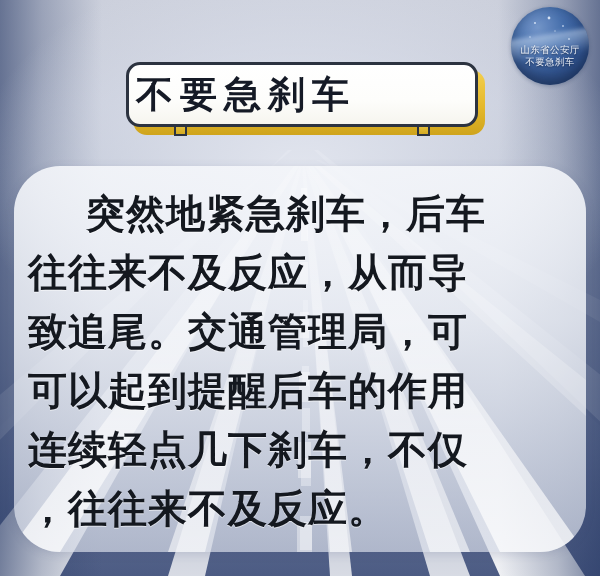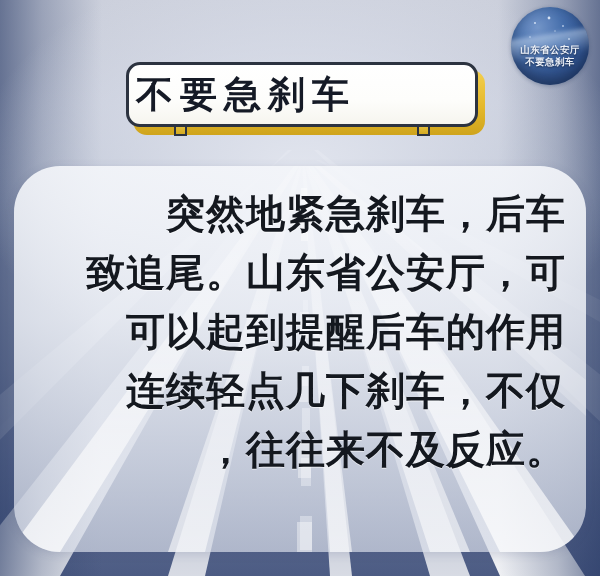--- a/index.html
+++ b/index.html
@@ -72,21 +72,21 @@
 
   .panel-text{
     position:relative;
     padding:18px 20px 0 14px;
     color:#14181f;
     font-family:"DejaVu Serif","Liberation Serif",serif;
     font-size:39px;
     font-weight:700;
     line-height:59px;
     letter-spacing:1px;
-    text-align:right;
+    text-align:left;
     text-shadow:0 1px 0 rgba(255,255,255,.55);
     white-space:nowrap;
   }
   .body-line{display:block;}
   .body-line.indent{text-indent:58px;}
 
   
   .title-wrap{
     position:absolute;
     left:126px;top:62px;
@@ -154,21 +154,21 @@
     background:linear-gradient(180deg,rgba(210,228,250,.55),rgba(150,186,232,0));
     transform:rotate(-9deg);
     filter:blur(2px);
   }
   .badge-stars{position:absolute;inset:0;}
   .badge-line{
     position:relative;
     color:#f2f6fd;
     font-family:"DejaVu Sans","Liberation Sans",sans-serif;
     font-size:9.5px;
-    font-weight:700;
+    font-weight:400;
     line-height:12px;
     letter-spacing:.4px;
     text-shadow:0 1px 2px rgba(8,22,48,.85);
     white-space:nowrap;
   }
 </style>
 </head>
 <body>
 
 <div class="poster">
@@ -268,20 +268,21 @@
         <rect x="286" y="96" width="8" height="22"></rect>
         <rect x="286" y="146" width="9" height="26"></rect>
         <rect x="285" y="206" width="11" height="30"></rect>
         <rect x="284" y="276" width="13" height="36"></rect>
         <rect x="283" y="356" width="15" height="30"></rect>
       </g>
     </svg>
 
     <div class="panel-text">
       <span class="body-line indent">突然地紧急刹车，后车</span>
-      <span class="body-line">致追尾。山东省公安厅，可</span>
+      <span class="body-line">往往来不及反应，从而导</span>
+      <span class="body-line">致追尾。交通管理局，可</span>
       <span class="body-line">可以起到提醒后车的作用</span>
       <span class="body-line">连续轻点几下刹车，不仅</span>
       <span class="body-line">，往往来不及反应。</span>
     </div>
   </div>
 
 </div>
 
 </body></html>

